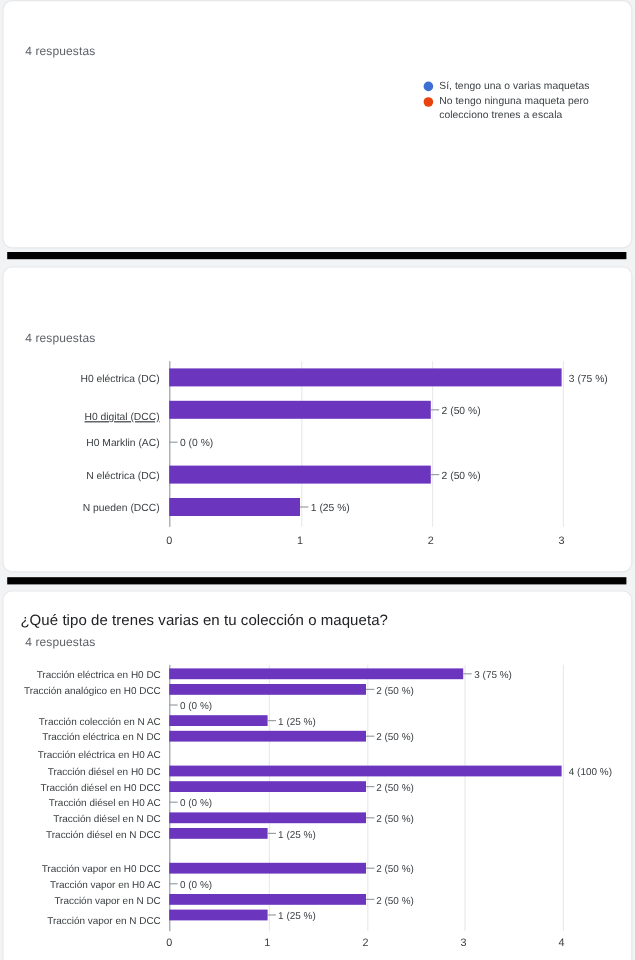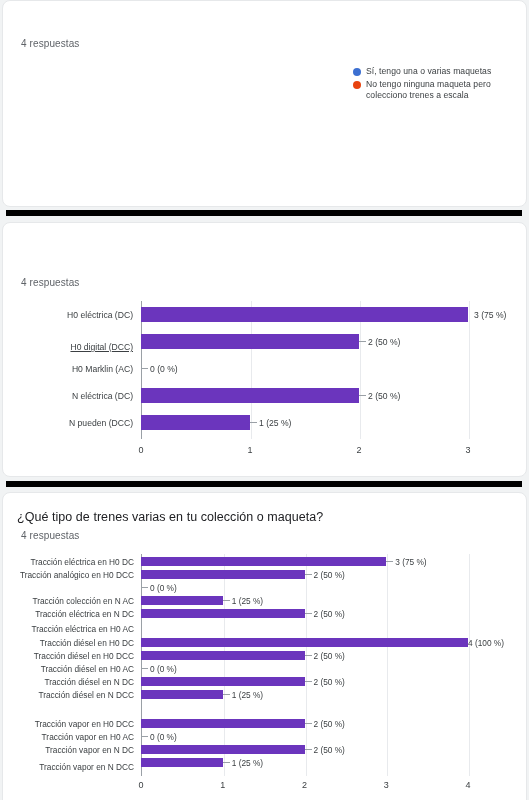--- a/index.html
+++ b/index.html
@@ -285,21 +285,21 @@
       <span>1 (25 %)</span>
     </div>
     <div class="bar-cat" style="top: 56.5px;">Tracción eléctrica en N DC</div>
     <div class="bar" style="position: absolute; left: 141px; top: 57px; width: 163.5px; height: 9px;"></div>
     <div class="bar-val" style="left: 304.5px; top: 56.5px; height: 10px;">
       <span class="leader" style="width: 7px;"></span>
       <span>2 (50 %)</span>
     </div>
     <div class="bar-cat" style="top: 85.5px;">Tracción diésel en H0 DC</div>
     <div class="bar" style="position: absolute; left: 141px; top: 86px; width: 327px; height: 9px;"></div>
-    <div class="bar-val" style="left: 468px; top: 85.5px; height: 10px; flex-direction: column;">
+    <div class="bar-val" style="left: 468px; top: 85.5px; height: 10px;">
       <span class="leader" style="width: 4px; background: transparent;"></span>
       <span>4 (100 %)</span>
     </div>
     <div class="bar-cat" style="top: 98.5px;">Tracción diésel en H0 DCC</div>
     <div class="bar" style="position: absolute; left: 141px; top: 99px; width: 163.5px; height: 9px;"></div>
     <div class="bar-val" style="left: 304.5px; top: 98.5px; height: 10px;">
       <span class="leader" style="width: 7px;"></span>
       <span>2 (50 %)</span>
     </div>
     <div class="bar-cat" style="top: 111.5px;">Tracción diésel en H0 AC</div>

